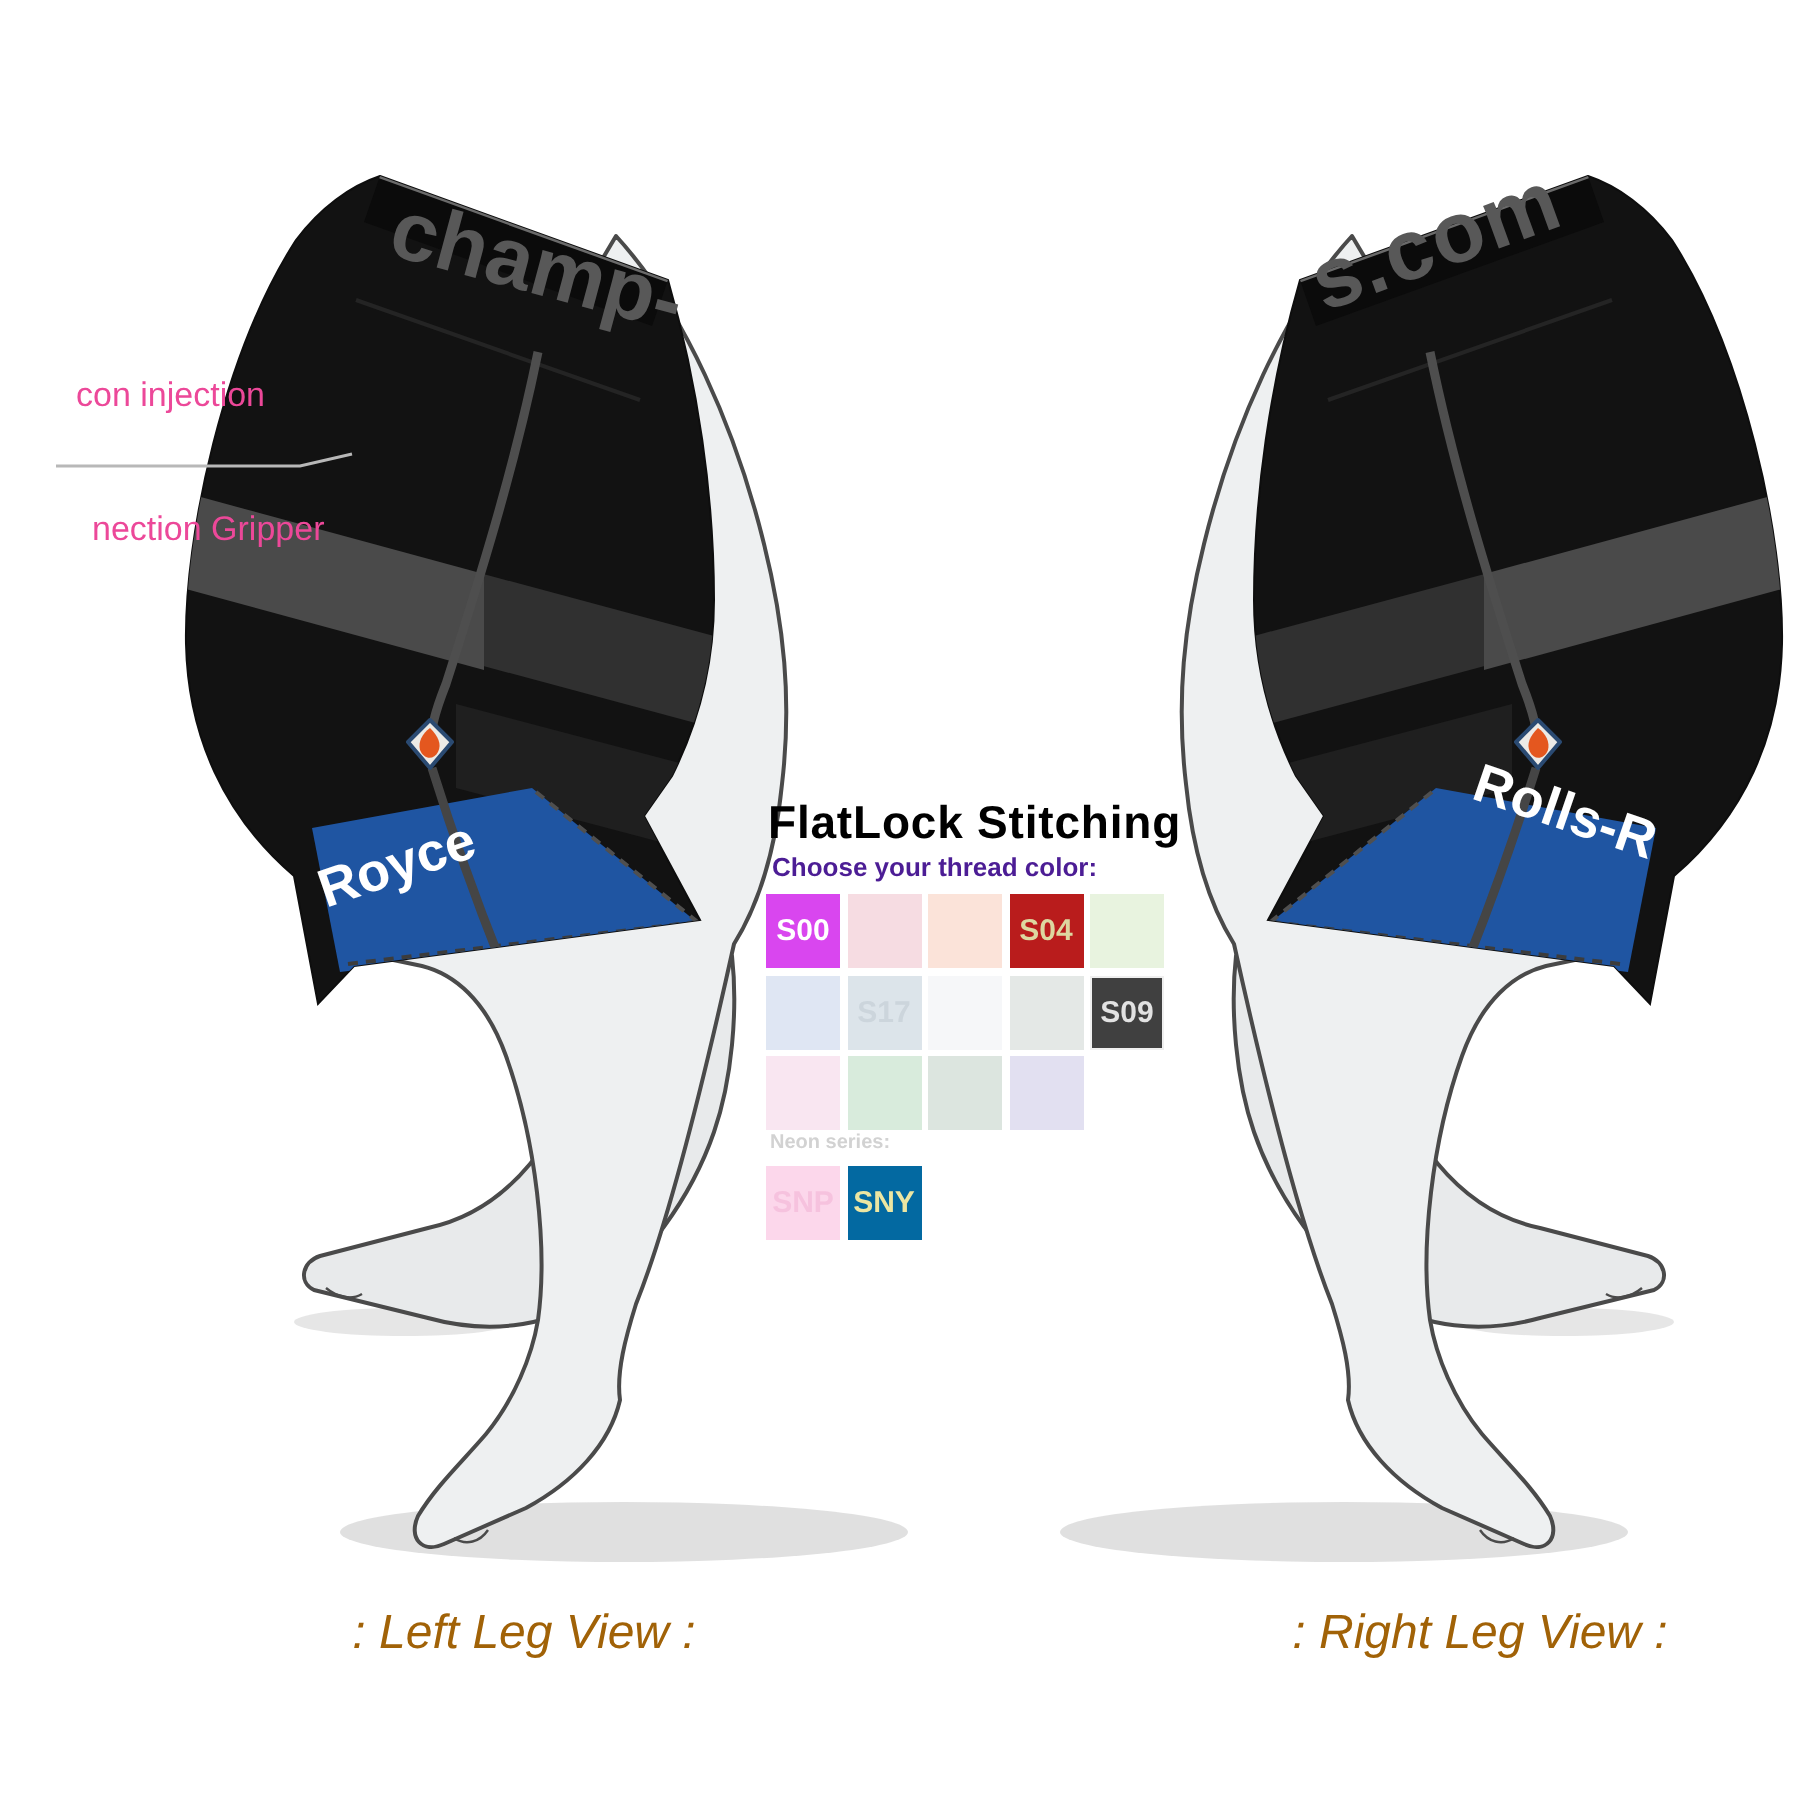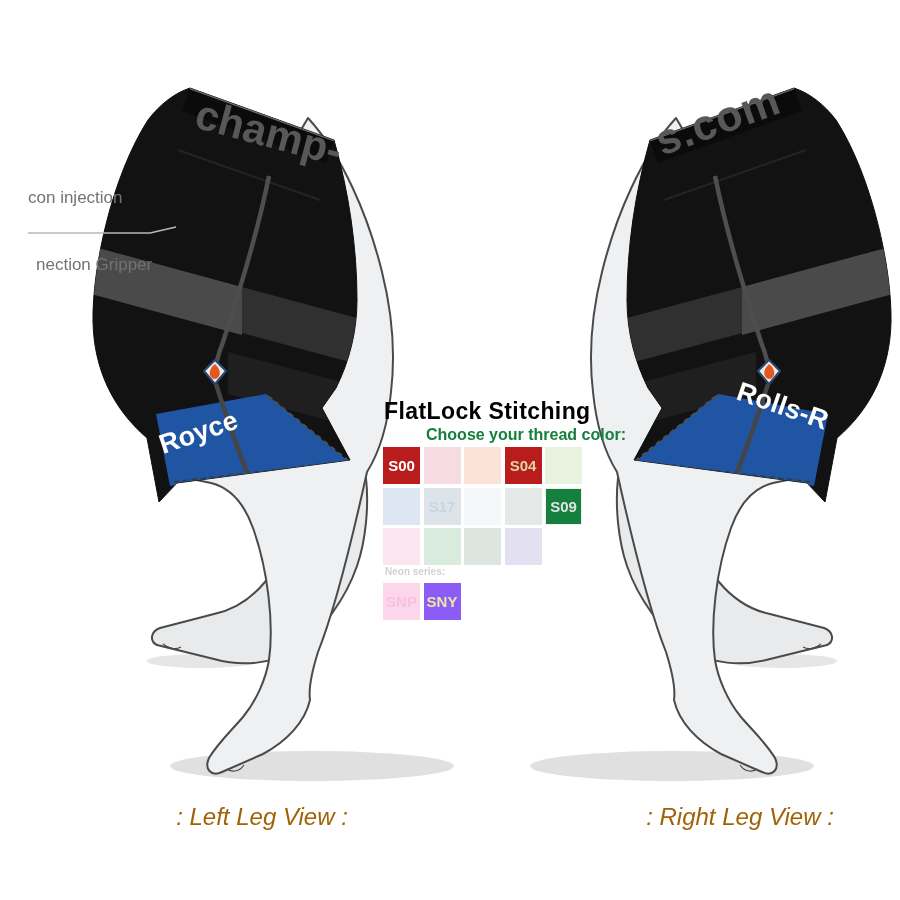--- a/index.html
+++ b/index.html
@@ -4,33 +4,33 @@
 <style>
   html,body { margin:0; padding:0; }
   body {
     width:900px; height:900px; position:relative; overflow:hidden;
     background:#ffffff; font-family:"Liberation Sans", sans-serif;
   }
   #scene { position:absolute; left:0; top:0; width:900px; height:900px; }
   .gt { font-family:"Liberation Sans", sans-serif; font-weight:bold; }
 
   .annotation {
-    position:absolute; left:28px; top:186px;
-    font-size:17px; line-height:23px; color:#737373;
+    position:absolute; left:38px; top:186px;
+    font-size:17px; line-height:23px; color:#ec4899;
   }
   .annotation .l2 { padding-left:8px;margin-top:44px; }
 
   .panel-title {
     position:absolute; left:384px; top:398px;
     font-size:23px; font-weight:bold; color:#000000; letter-spacing:.4px;
     white-space:nowrap;
   }
   .panel-sub {
     position:absolute; left:386px; top:426px;
-    font-size:16px; font-weight:bold; color:#15803d; white-space:nowrap;margin-left:40px;
+    font-size:13px; font-weight:bold; color:#4c1d95; white-space:nowrap;
   }
   .swatch-grid {
     position:absolute; left:383px; top:447px;
     display:grid; grid-template-columns:repeat(5,37px); grid-auto-rows:37px; gap:3.5px;
   }
   .neon-label {
     position:absolute; left:385px; top:566px;
     font-size:10px; font-weight:bold; color:#d2d2d2; white-space:nowrap;
   }
   .neon-grid {
@@ -116,35 +116,35 @@
 </svg>
 
 <div class="annotation">
   <div class="l1">con injection</div>
   <div class="l2">nection Gripper</div>
 </div>
 
 <div class="panel-title">FlatLock Stitching</div>
 <div class="panel-sub">Choose your thread color:</div>
 <div class="swatch-grid" id="main-swatches">
-    <div class="swatch selected" style="background: #b91c1c; color: rgb(255, 255, 255);">S00</div>
+    <div class="swatch selected" style="background: #d946ef; color: rgb(255, 255, 255);">S00</div>
     <div class="swatch" style="background: rgb(246, 220, 226);"></div>
     <div class="swatch" style="background: rgb(251, 227, 217);"></div>
     <div class="swatch" style="background: #b91c1c; color: rgb(221, 215, 160);">S04</div>
     <div class="swatch" style="background: rgb(232, 243, 223);"></div>
     <div class="swatch" style="background: rgb(223, 230, 243);"></div>
     <div class="swatch" style="background: rgb(220, 228, 234); color: rgb(204, 213, 220);">S17</div>
     <div class="swatch" style="background: rgb(246, 247, 249);"></div>
     <div class="swatch" style="background: rgb(228, 232, 230);"></div>
-    <div class="swatch" style="background: #15803d; color: rgb(226, 226, 226); border: 1px solid rgb(239, 239, 239);">S09</div>
+    <div class="swatch" style="background: #404040; color: rgb(226, 226, 226); border: 1px solid rgb(239, 239, 239);">S09</div>
     <div class="swatch" style="background: rgb(249, 230, 241);"></div>
     <div class="swatch" style="background: rgb(216, 235, 220);"></div>
     <div class="swatch" style="background: rgb(220, 229, 223);"></div>
     <div class="swatch" style="background: rgb(226, 224, 241);"></div>
   </div>
 <div class="neon-label">Neon series:</div>
 <div class="neon-grid" id="neon-swatches">
     <div class="swatch" style="background: rgb(252, 215, 235); color: rgb(246, 194, 222);">SNP</div>
-    <div class="swatch" style="background: #8b5cf6; color: rgb(236, 230, 162);">SNY</div>
+    <div class="swatch" style="background: #0369a1; color: rgb(236, 230, 162);">SNY</div>
   </div>
 
 <div class="caption" id="cap-left">: Left Leg View :</div>
 <div class="caption" id="cap-right">: Right Leg View :</div>
 
 </body></html>

